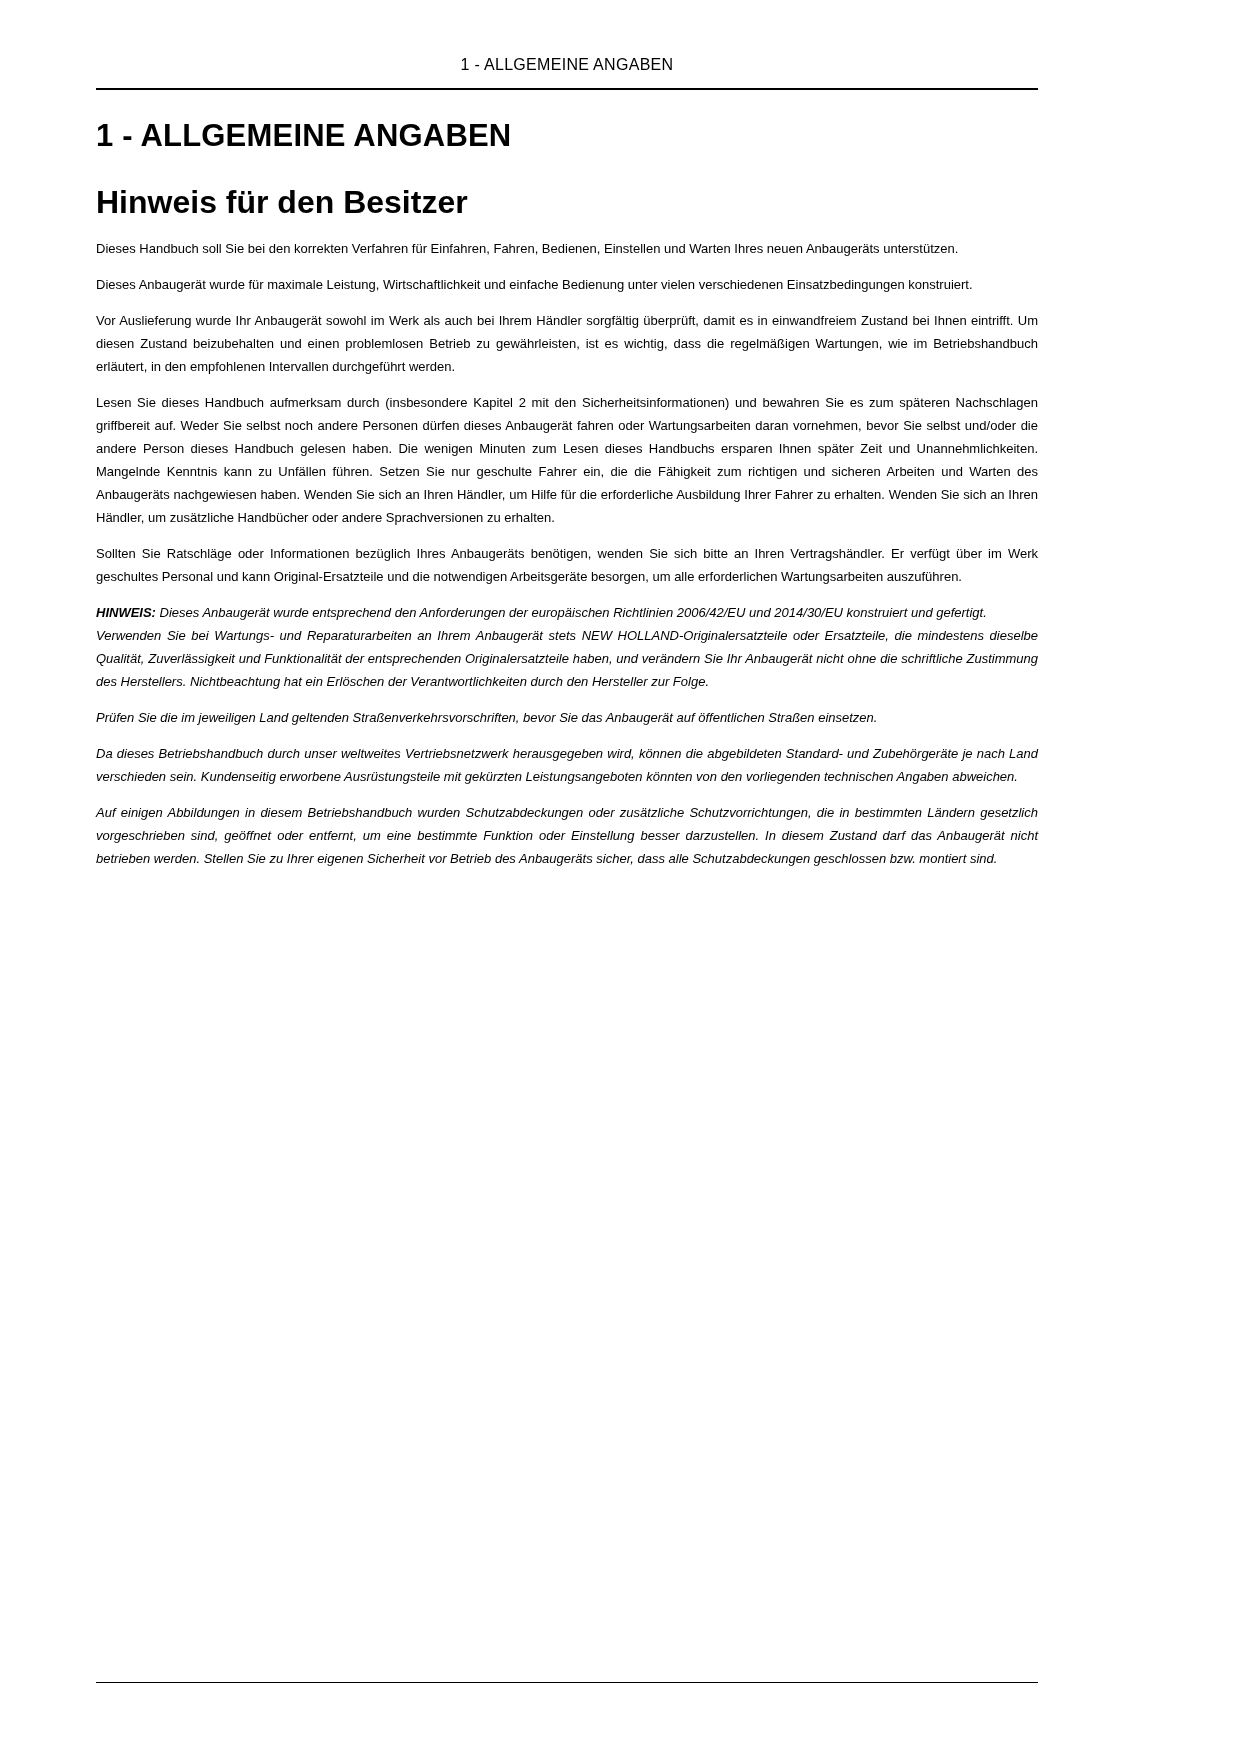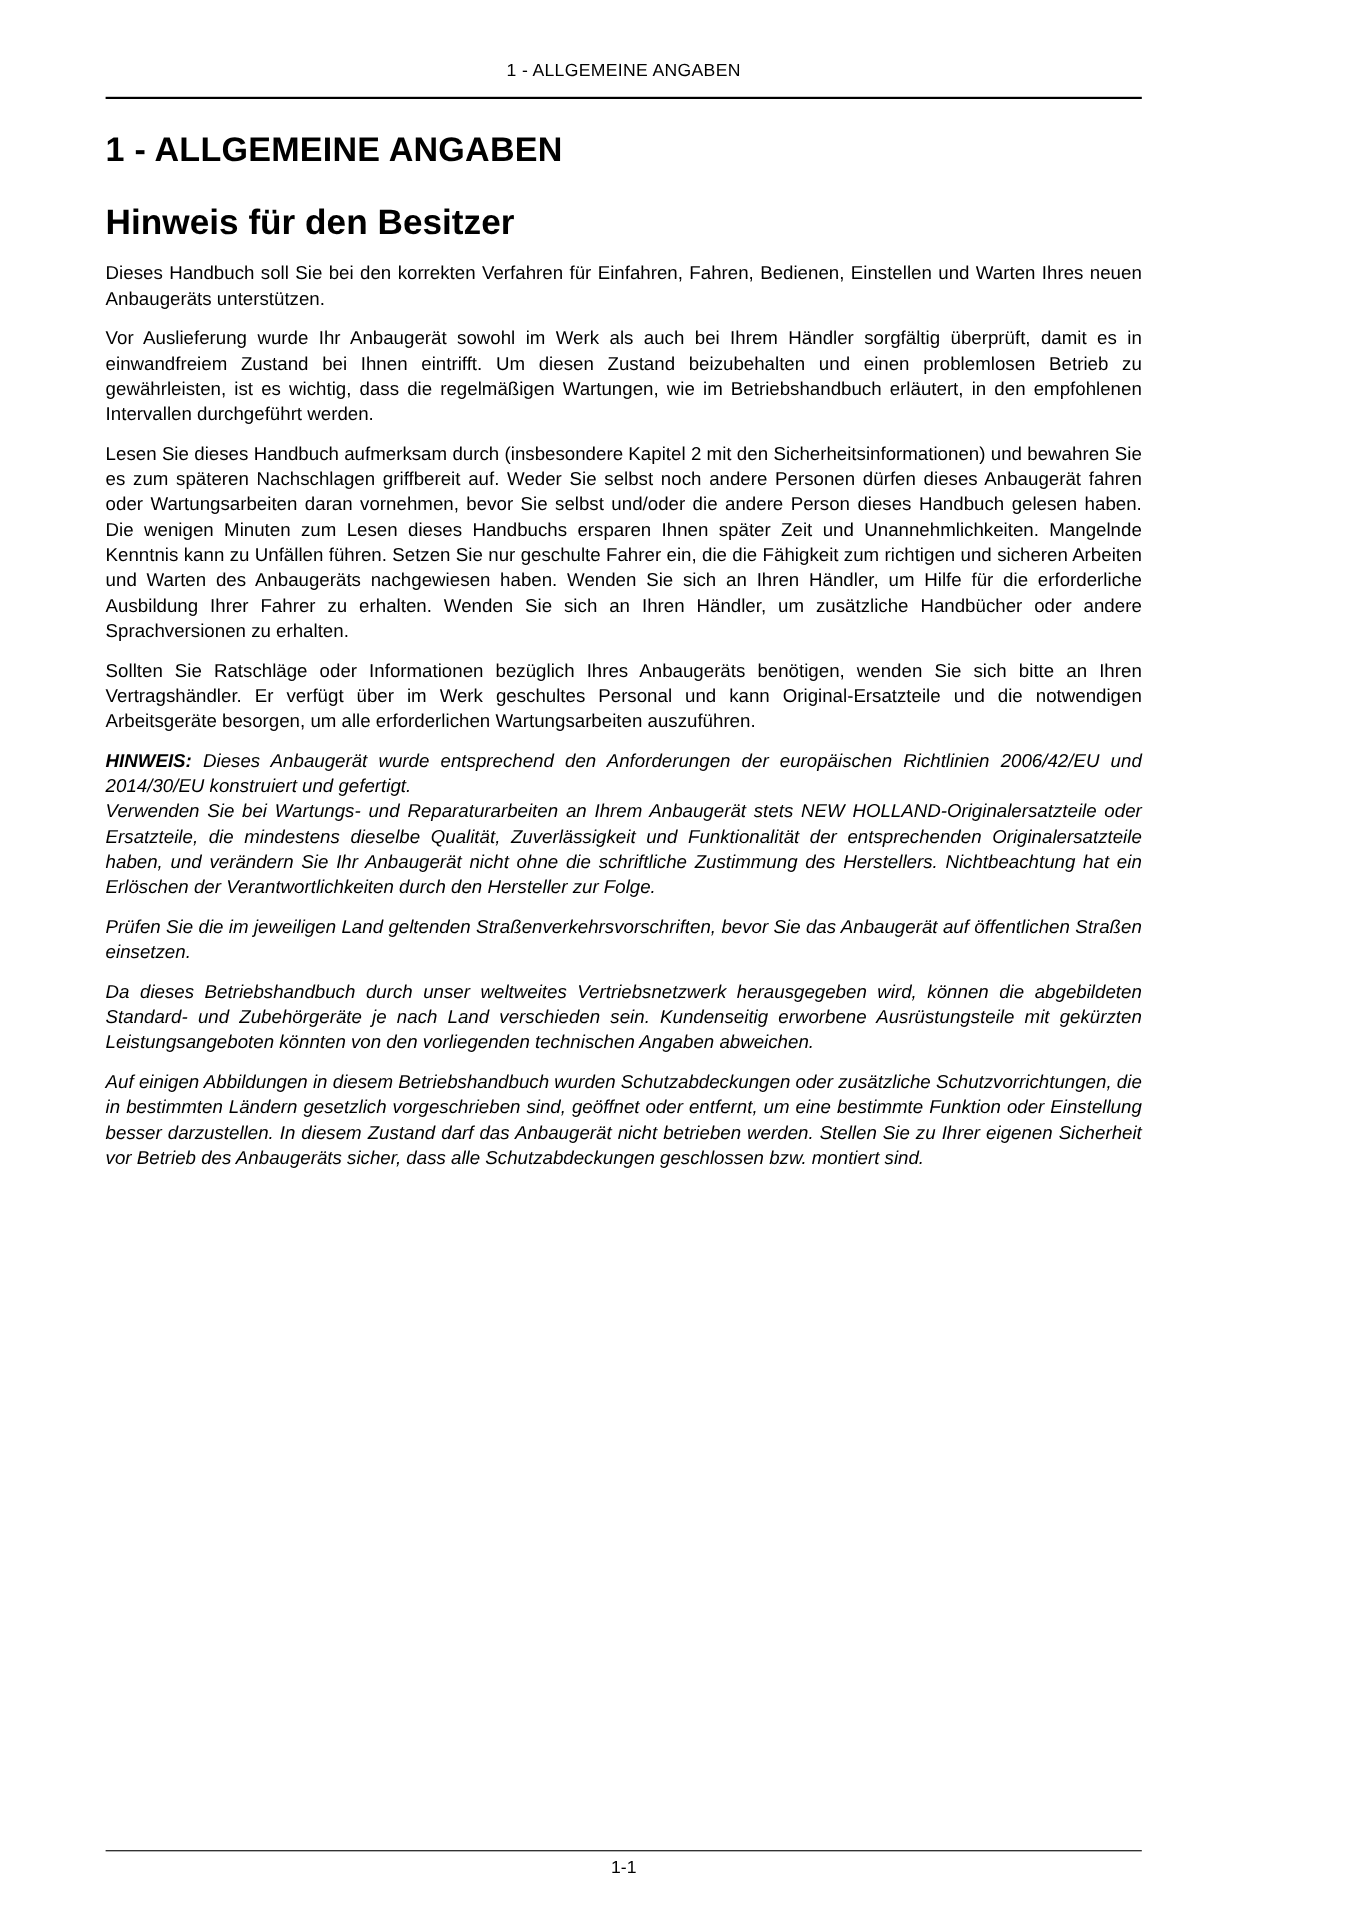--- a/index.html
+++ b/index.html
@@ -43,21 +43,21 @@
   }
   .section-heading {
     font-size: 32px;
     font-weight: bold;
     margin: 30px 0 0 0;
   }
   .paragraphs {
     margin-top: 16px;
   }
   .para {
-    font-size: 17px;
+    font-size: 13px;
     line-height: 23px;
     text-align: justify;
     margin: 0 0 13px 0;
   }
   .para.italic {
     font-style: italic;
   }
   .hinweis-prefix {
     font-weight: bold;
     font-style: italic;
@@ -89,28 +89,28 @@
       <div class="running-header-text">1 - ALLGEMEINE ANGABEN</div>
       <hr class="header-rule">
     </div>
 
     <h1 class="page-title">1 - ALLGEMEINE ANGABEN</h1>
 
     <h2 class="section-heading">Hinweis für den Besitzer</h2>
 
     <div class="paragraphs">
         <p class="para">Dieses Handbuch soll Sie bei den korrekten Verfahren für Einfahren, Fahren, Bedienen, Einstellen und Warten Ihres neuen Anbaugeräts unterstützen.</p>
+        <p class="para">Dieses Anbaugerät wurde für maximale Leistung, Wirtschaftlichkeit und einfache Bedienung unter vielen verschiedenen Einsatzbedingungen konstruiert.</p>
         <p class="para">Vor Auslieferung wurde Ihr Anbaugerät sowohl im Werk als auch bei Ihrem Händler sorgfältig überprüft, damit es in einwandfreiem Zustand bei Ihnen eintrifft.  Um diesen Zustand beizubehalten und einen problemlosen Betrieb zu gewährleisten, ist es wichtig, dass die regelmäßigen Wartungen, wie im Betriebshandbuch erläutert, in den empfohlenen Intervallen durchgeführt werden.</p>
         <p class="para">Lesen Sie dieses Handbuch aufmerksam durch (insbesondere Kapitel 2 mit den Sicherheitsinformationen) und bewahren Sie es zum späteren Nachschlagen griffbereit auf.  Weder Sie selbst noch andere Personen dürfen dieses Anbaugerät fahren oder Wartungsarbeiten daran vornehmen, bevor Sie selbst und/oder die andere Person dieses Handbuch gelesen haben.  Die wenigen Minuten zum Lesen dieses Handbuchs ersparen Ihnen später Zeit und Unannehmlichkeiten.  Mangelnde Kenntnis kann zu Unfällen führen.  Setzen Sie nur geschulte Fahrer ein, die die Fähigkeit zum richtigen und sicheren Arbeiten und Warten des Anbaugeräts nachgewiesen haben.  Wenden Sie sich an Ihren Händler, um Hilfe für die erforderliche Ausbildung Ihrer Fahrer zu erhalten.  Wenden Sie sich an Ihren Händler, um zusätzliche Handbücher oder andere Sprachversionen zu erhalten.</p>
         <p class="para">Sollten Sie Ratschläge oder Informationen bezüglich Ihres Anbaugeräts benötigen, wenden Sie sich bitte an Ihren Vertragshändler.  Er verfügt über im Werk geschultes Personal und kann Original-Ersatzteile und die notwendigen Arbeitsgeräte besorgen, um alle erforderlichen Wartungsarbeiten auszuführen.</p>
         <p class="para italic"><strong class="hinweis-prefix">HINWEIS: </strong>Dieses Anbaugerät wurde entsprechend den Anforderungen der europäischen Richtlinien 2006/42/EU und 2014/30/EU konstruiert und gefertigt.<br>Verwenden Sie bei Wartungs- und Reparaturarbeiten an Ihrem Anbaugerät stets NEW HOLLAND-Originalersatzteile oder Ersatzteile, die mindestens dieselbe Qualität, Zuverlässigkeit und Funktionalität der entsprechenden Originalersatzteile haben, und verändern Sie Ihr Anbaugerät nicht ohne die schriftliche Zustimmung des Herstellers.  Nichtbeachtung hat ein Erlöschen der Verantwortlichkeiten durch den Hersteller zur Folge.</p>
         <p class="para italic">Prüfen Sie die im jeweiligen Land geltenden Straßenverkehrsvorschriften, bevor Sie das Anbaugerät auf öffentlichen Straßen einsetzen.</p>
         <p class="para italic">Da dieses Betriebshandbuch durch unser weltweites Vertriebsnetzwerk herausgegeben wird, können die abgebildeten Standard- und Zubehörgeräte je nach Land verschieden sein.  Kundenseitig erworbene Ausrüstungsteile mit gekürzten Leistungsangeboten könnten von den vorliegenden technischen Angaben abweichen.</p>
         <p class="para italic">Auf einigen Abbildungen in diesem Betriebshandbuch wurden Schutzabdeckungen oder zusätzliche Schutzvorrichtungen, die in bestimmten Ländern gesetzlich vorgeschrieben sind, geöffnet oder entfernt, um eine bestimmte Funktion oder Einstellung besser darzustellen.  In diesem Zustand darf das Anbaugerät nicht betrieben werden.  Stellen Sie zu Ihrer eigenen Sicherheit vor Betrieb des Anbaugeräts sicher, dass alle Schutzabdeckungen geschlossen bzw. montiert sind.</p>
       </div>
 
   </div>
 
   <div class="page-footer">
     <hr class="footer-rule">
-    <div class="page-number">1-1</div>
   </div>
 </div>
 
 </body></html>

